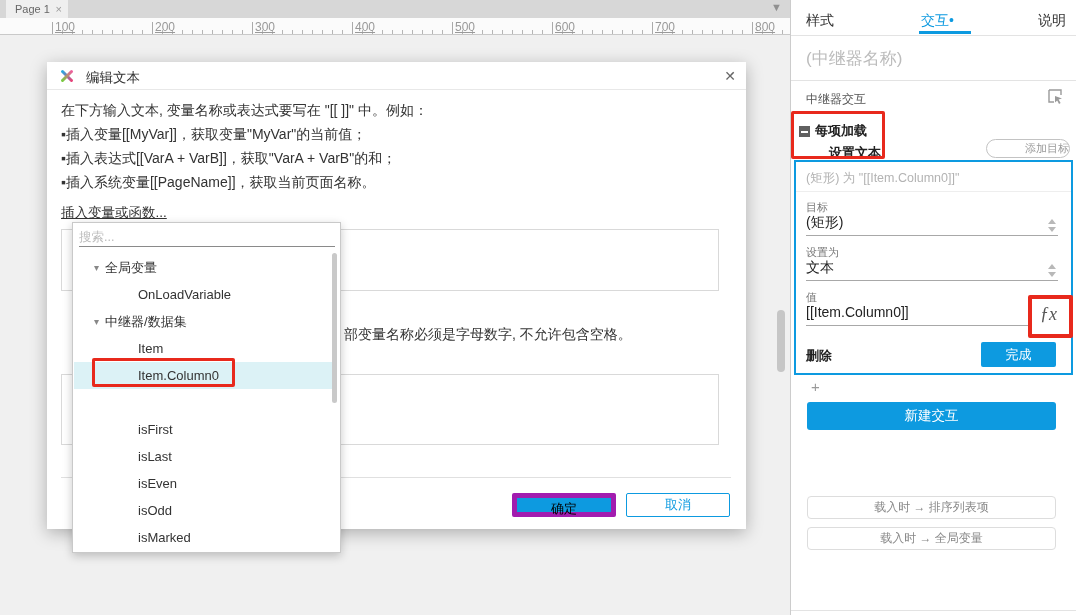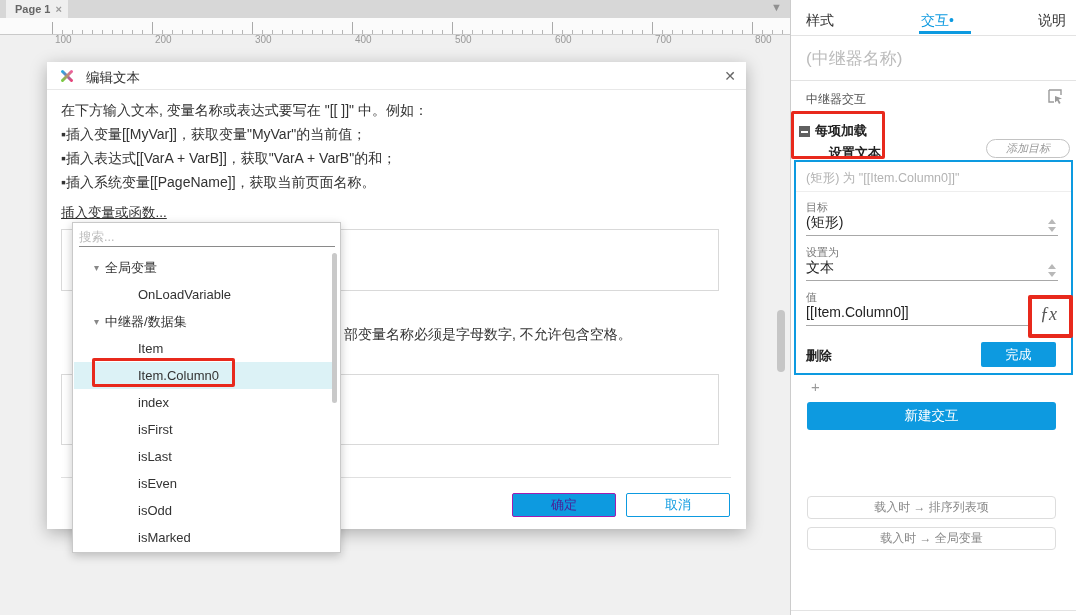--- a/index.html
+++ b/index.html
@@ -4,50 +4,50 @@
 <style>
   * { margin:0; padding:0; box-sizing:border-box; }
   html,body { width:1076px; height:615px; overflow:hidden;
     font-family:"Liberation Sans", sans-serif; background:#f0f0f0; }
   .abs { position:absolute; }
 
   
   #canvas { position:absolute; left:0; top:0; width:790px; height:615px; background:#f0f0f0; }
   #tabbar { position:absolute; left:0; top:0; width:790px; height:18px; background:#d7d7d7; }
   .tab { position:absolute; left:6px; top:0; height:18px; width:62px; background:#efefef;
-    font-size:11px; color:#666; line-height:18px; padding-left:9px;font-weight:bold; }
+    font-size:11px; color:#666; line-height:18px; padding-left:9px; }
   .tab-close { position:absolute; right:6px; top:0; color:#999; font-size:11px; cursor:pointer; }
   .overflow-caret { position:absolute; right:8px; top:1px; color:#909090; font-size:11px; }
   #ruler { position:absolute; left:0; top:18px; width:790px; height:17px; background:#fbfbfb;
     border-bottom:1px solid #c9c9c9; }
   .ticks-small { position:absolute; left:52px; bottom:0; width:738px; height:4px;
     background:repeating-linear-gradient(to right,#b5b5b5 0 1px,transparent 1px 10px); }
   .ticks-major { position:absolute; left:52px; bottom:0; width:738px; height:12px;
     background:repeating-linear-gradient(to right,#aaa 0 1px,transparent 1px 100px); }
-  .ruler-num { position:absolute; top:16px; font-size:10px; color:#999; }
+  .ruler-num { position:absolute; top:2px; font-size:12px; color:#999;text-decoration:underline; }
   .canvas-scrollbar { position:absolute; left:777px; top:310px; width:8px; height:62px;
     background:#c6c6c6; border-radius:4px; }
 
   
   #dialog { position:absolute; left:47px; top:62px; width:699px; height:467px; background:#fff;
     box-shadow:0 4px 16px rgba(0,0,0,.28); z-index:5; }
   #dialog-header { position:absolute; left:0; top:0; right:0; height:28px; border-bottom:1px solid #e8e8e8; }
   #dialog-title { position:absolute; left:39px; top:7px; font-size:13.5px; color:#333; font-weight:500; }
   #dialog-close { position:absolute; right:10px; top:6px; font-size:14px; color:#666; cursor:pointer; }
   .instr { position:absolute; left:14px; top:38px; font-size:14px; color:#333; line-height:24px; }
   .insert-link { position:absolute; left:14px; top:142px; font-size:13.5px; color:#333;
     text-decoration:underline; cursor:pointer; }
   .ta { position:absolute; left:14px; width:658px; background:#fff; border:1px solid #d9d9d9; }
   #ta1 { top:167px; height:62px; }
   #ta2 { top:312px; height:71px; }
   .note-frag { position:absolute; left:297px; top:264px; font-size:14px; color:#333; }
   .dlg-divider { position:absolute; left:14px; right:15px; top:415px; border-top:1px solid #e0e0e0; }
   .btn { position:absolute; height:24px; width:104px; font-size:13px; line-height:22px;
     text-align:center; border-radius:2px; cursor:pointer; }
-  #ok-btn { left:465px; top:431px; background:#0d9ae0; color:#4c1d95; border:1px solid #a21caf; }
+  #ok-btn { left:465px; top:431px; background:#0d9ae0; color:#000000; border:5px solid #a21caf; }
   #cancel-btn { left:579px; top:431px; background:#fff; color:#0d9ae0; border:1px solid #0d9ae0; }
 
   
   #var-dropdown { position:absolute; left:72px; top:222px; width:269px; height:331px; background:#fff;
     border:1px solid #c9c9c9; box-shadow:0 3px 9px rgba(0,0,0,.22); z-index:10; }
   #var-search { position:absolute; left:6px; top:4px; width:256px; height:20px; border:none;
     border-bottom:1px solid #8a8a8a; outline:none; font-size:12.5px; color:#444; background:transparent; }
   #var-search::placeholder { color:#bcbcbc; }
   .dd-row { position:absolute; left:1px; width:258px; height:27px; line-height:27px;
     font-size:13px; color:#333; cursor:pointer; }
@@ -67,21 +67,21 @@
   .tab-underline { position:absolute; left:128px; top:31px; width:52px; height:3px; background:#0d9ae0; }
   .hline { position:absolute; left:0; right:0; border-top:1px solid #e3e3e3; }
   #rep-name { position:absolute; left:15px; top:47px; font-size:17px; color:#bcbcbc; }
   #section-label { position:absolute; left:15px; top:91px; font-size:12px; color:#555; }
   #select-icon { position:absolute; left:256px; top:88px; }
   .minus-sq { position:absolute; left:8px; top:126px; width:11px; height:11px; background:#606060; }
   .minus-sq::after { content:""; position:absolute; left:2px; top:5px; width:7px; height:1.5px; background:#fff; }
   #event-label { position:absolute; left:24px; top:122px; font-size:13px; font-weight:bold; color:#222; cursor:pointer; }
   #action-label { position:absolute; left:38px; top:144px; font-size:13px; font-weight:bold; color:#222; cursor:pointer; }
   #add-target { position:absolute; left:195px; top:139px; width:84px; height:19px; border:1px solid #c3c3c3;
-    border-radius:10px; font-size:11px; color:#999; text-align:center; line-height:17px; cursor:pointer; background:#fff;font-style:italic; }
+    border-radius:10px; font-size:11px; color:#999; text-align:right; line-height:17px; cursor:pointer; background:#fff; }
   #case-box { position:absolute; left:3px; top:160px; width:279px; height:215px;
     border:2px solid #0d9ae0; background:#fff; }
   #case-summary { position:absolute; left:10px; top:8px; font-size:12.5px; color:#b3b3b3; }
   .case-sep { position:absolute; left:0; right:0; top:29px; border-top:1px solid #eee; }
   .fld-label { position:absolute; left:10px; font-size:11px; color:#777; }
   .fld-value { position:absolute; left:10px; right:13px; font-size:14px; color:#222;
     border-bottom:1px solid #a8a8a8; height:22px; cursor:pointer; }
   .chev { position:absolute; right:2px; top:5px; }
   .chev i { display:block; width:0; height:0; border-left:4px solid transparent; border-right:4px solid transparent; }
   .chev .up { border-bottom:5px solid #b8b8b8; margin-bottom:3px; }
@@ -169,21 +169,20 @@
     <div class="btn" id="cancel-btn">取消</div>
   </div>
 
   <div id="var-dropdown">
     <input id="var-search" placeholder="搜索..." style="">
     <div class="dd-row group" style="top:31px"><span class="tri">▾</span><span>全局变量</span></div>
     <div class="dd-row child" style="top:58px">OnLoadVariable</div>
     <div class="dd-row group" style="top:85px"><span class="tri">▾</span><span>中继器/数据集</span></div>
     <div class="dd-row child" style="top:112px">Item</div>
     <div class="dd-row child selected" style="top:139px">Item.Column0</div>
-    <div class="dd-row child" style="top:166px">index</div>
     <div class="dd-row child" style="top:193px">isFirst</div>
     <div class="dd-row child" style="top:220px">isLast</div>
     <div class="dd-row child" style="top:247px">isEven</div>
     <div class="dd-row child" style="top:301px">isMarked</div>
     <div class="dd-row child" style="top:274px">isOdd</div>
     <div class="dd-scroll"></div>
   </div>
 </div>
 
 <div id="panel">

